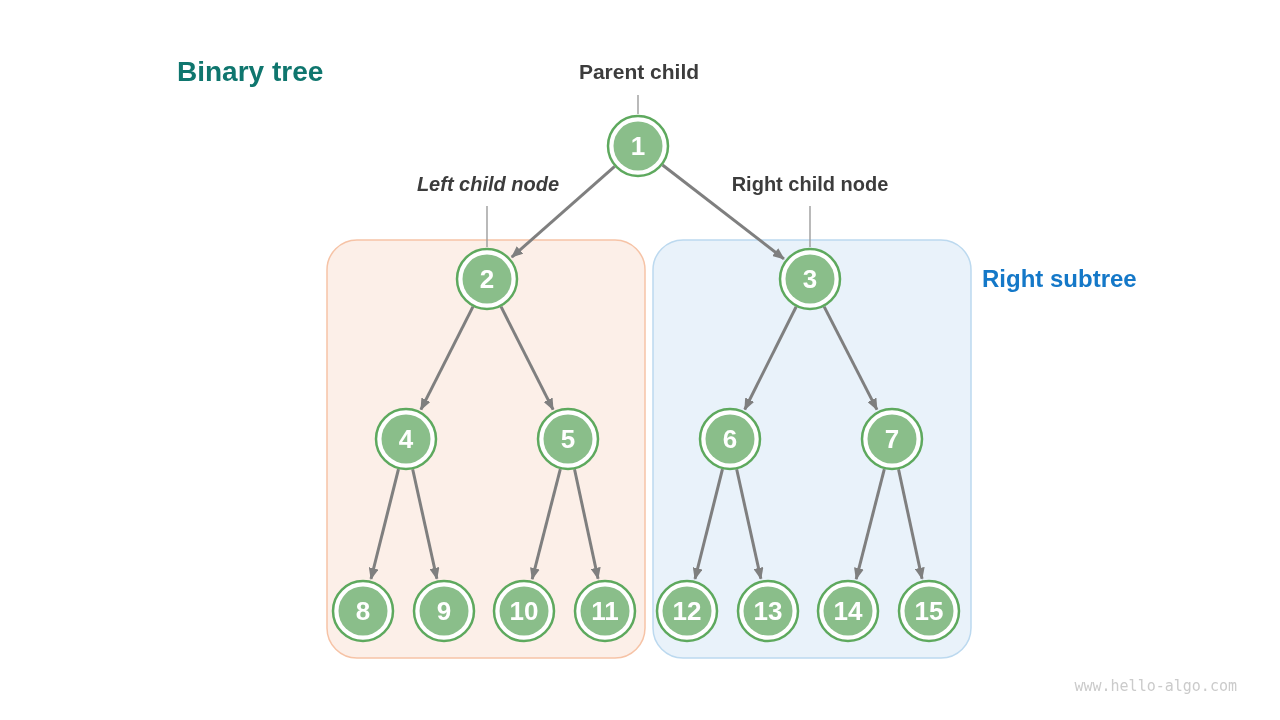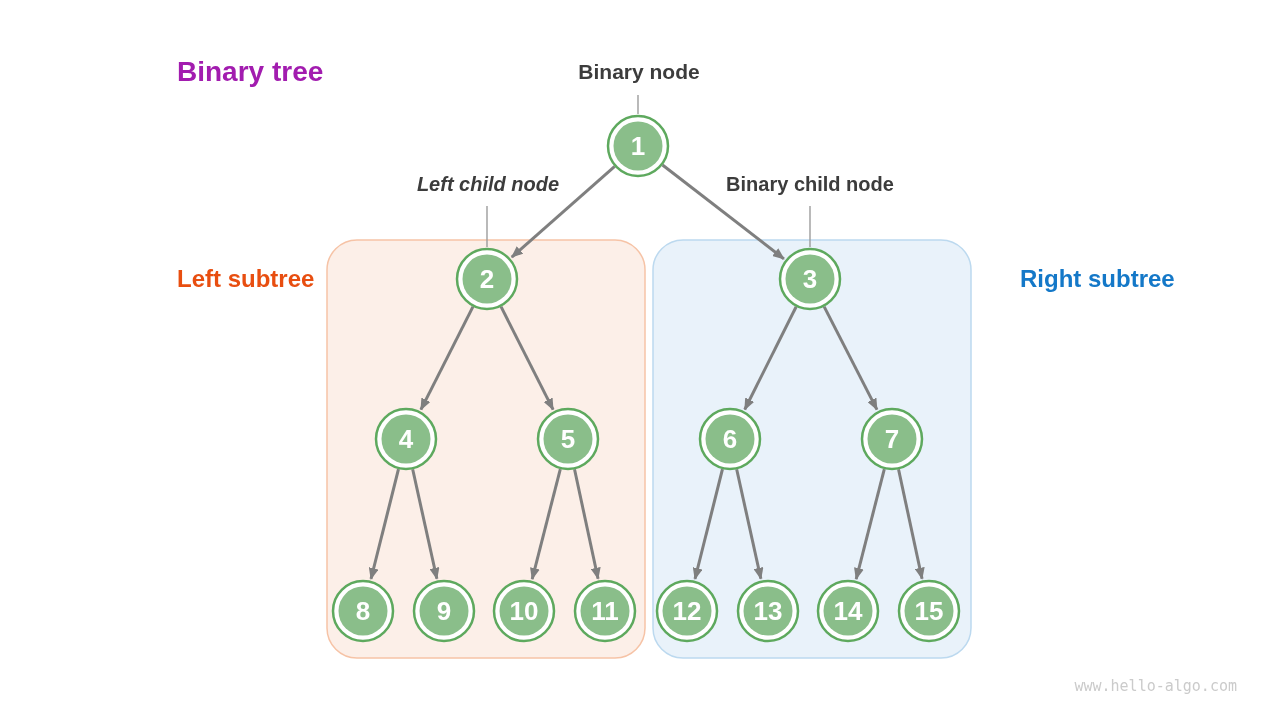--- a/index.html
+++ b/index.html
@@ -12,21 +12,21 @@
     position:absolute;font-weight:bold;color:#3c3c3c;white-space:nowrap;
     line-height:1.15;
   }
   .figure-title{left:177px;top:56px;font-size:28px;color:#4ca051;}
   .callout{transform:translateX(-50%);font-size:21px;}
   .callout-parent{left:639px;top:60px;}
   .callout-leftchild{left:488px;top:173px;font-size:20px;}
   .callout-rightchild{left:810px;top:173px;font-size:20px;}
   .subtree{top:265px;font-size:24px;}
   .subtree-left{left:177px;color:#e84e10;}
-  .subtree-right{left:982px;color:#1478c8;margin-left:38px;}
+  .subtree-right{left:982px;color:#1478c8;}
   .watermark{
     position:absolute;right:43px;top:677px;
     font-family:"DejaVu Sans Mono", monospace;font-size:15px;color:#cbcbcb;
     font-weight:normal;
   }
 </style>
 </head>
 <body>
 
 <div class="canvas">
@@ -125,23 +125,22 @@
         <circle cx="848" cy="611" r="24.5" fill="#8abe8a"></circle>
         <text x="848" y="620" text-anchor="middle" font-size="26" font-weight="bold" fill="#ffffff" font-family="&quot;Liberation Sans&quot;, sans-serif">14</text>
       </g>
       <g>
         <circle cx="929" cy="611" r="30" fill="#ffffff" stroke="#5ea95e" stroke-width="2.5"></circle>
         <circle cx="929" cy="611" r="24.5" fill="#8abe8a"></circle>
         <text x="929" y="620" text-anchor="middle" font-size="26" font-weight="bold" fill="#ffffff" font-family="&quot;Liberation Sans&quot;, sans-serif">15</text>
       </g>
     </svg>
 
-  <div class="lbl figure-title" style="color: #a21caf; text-align: center;">Binary tree</div>
+  <div class="lbl figure-title" style="color: #0f766e; text-align: center;">Binary tree</div>
 
-  <div class="lbl callout callout-parent" style="color: rgb(60, 60, 60);">Binary node</div>
+  <div class="lbl callout callout-parent" style="color: rgb(60, 60, 60);">Parent child</div>
   <div class="lbl callout callout-leftchild" style="color: rgb(60, 60, 60); font-style: italic;">Left child node</div>
-  <div class="lbl callout callout-rightchild" style="color: rgb(60, 60, 60);">Binary child node</div>
+  <div class="lbl callout callout-rightchild" style="color: rgb(60, 60, 60);">Right child node</div>
 
-  <div class="lbl subtree subtree-left" style="color: rgb(232, 78, 16);">Left subtree</div>
   <div class="lbl subtree subtree-right" style="color: rgb(20, 120, 200);">Right subtree</div>
 
   <div class="watermark" style="color: rgb(203, 203, 203); margin-left: 21px;">www.hello-algo.com</div>
 </div>
 
 </body></html>

